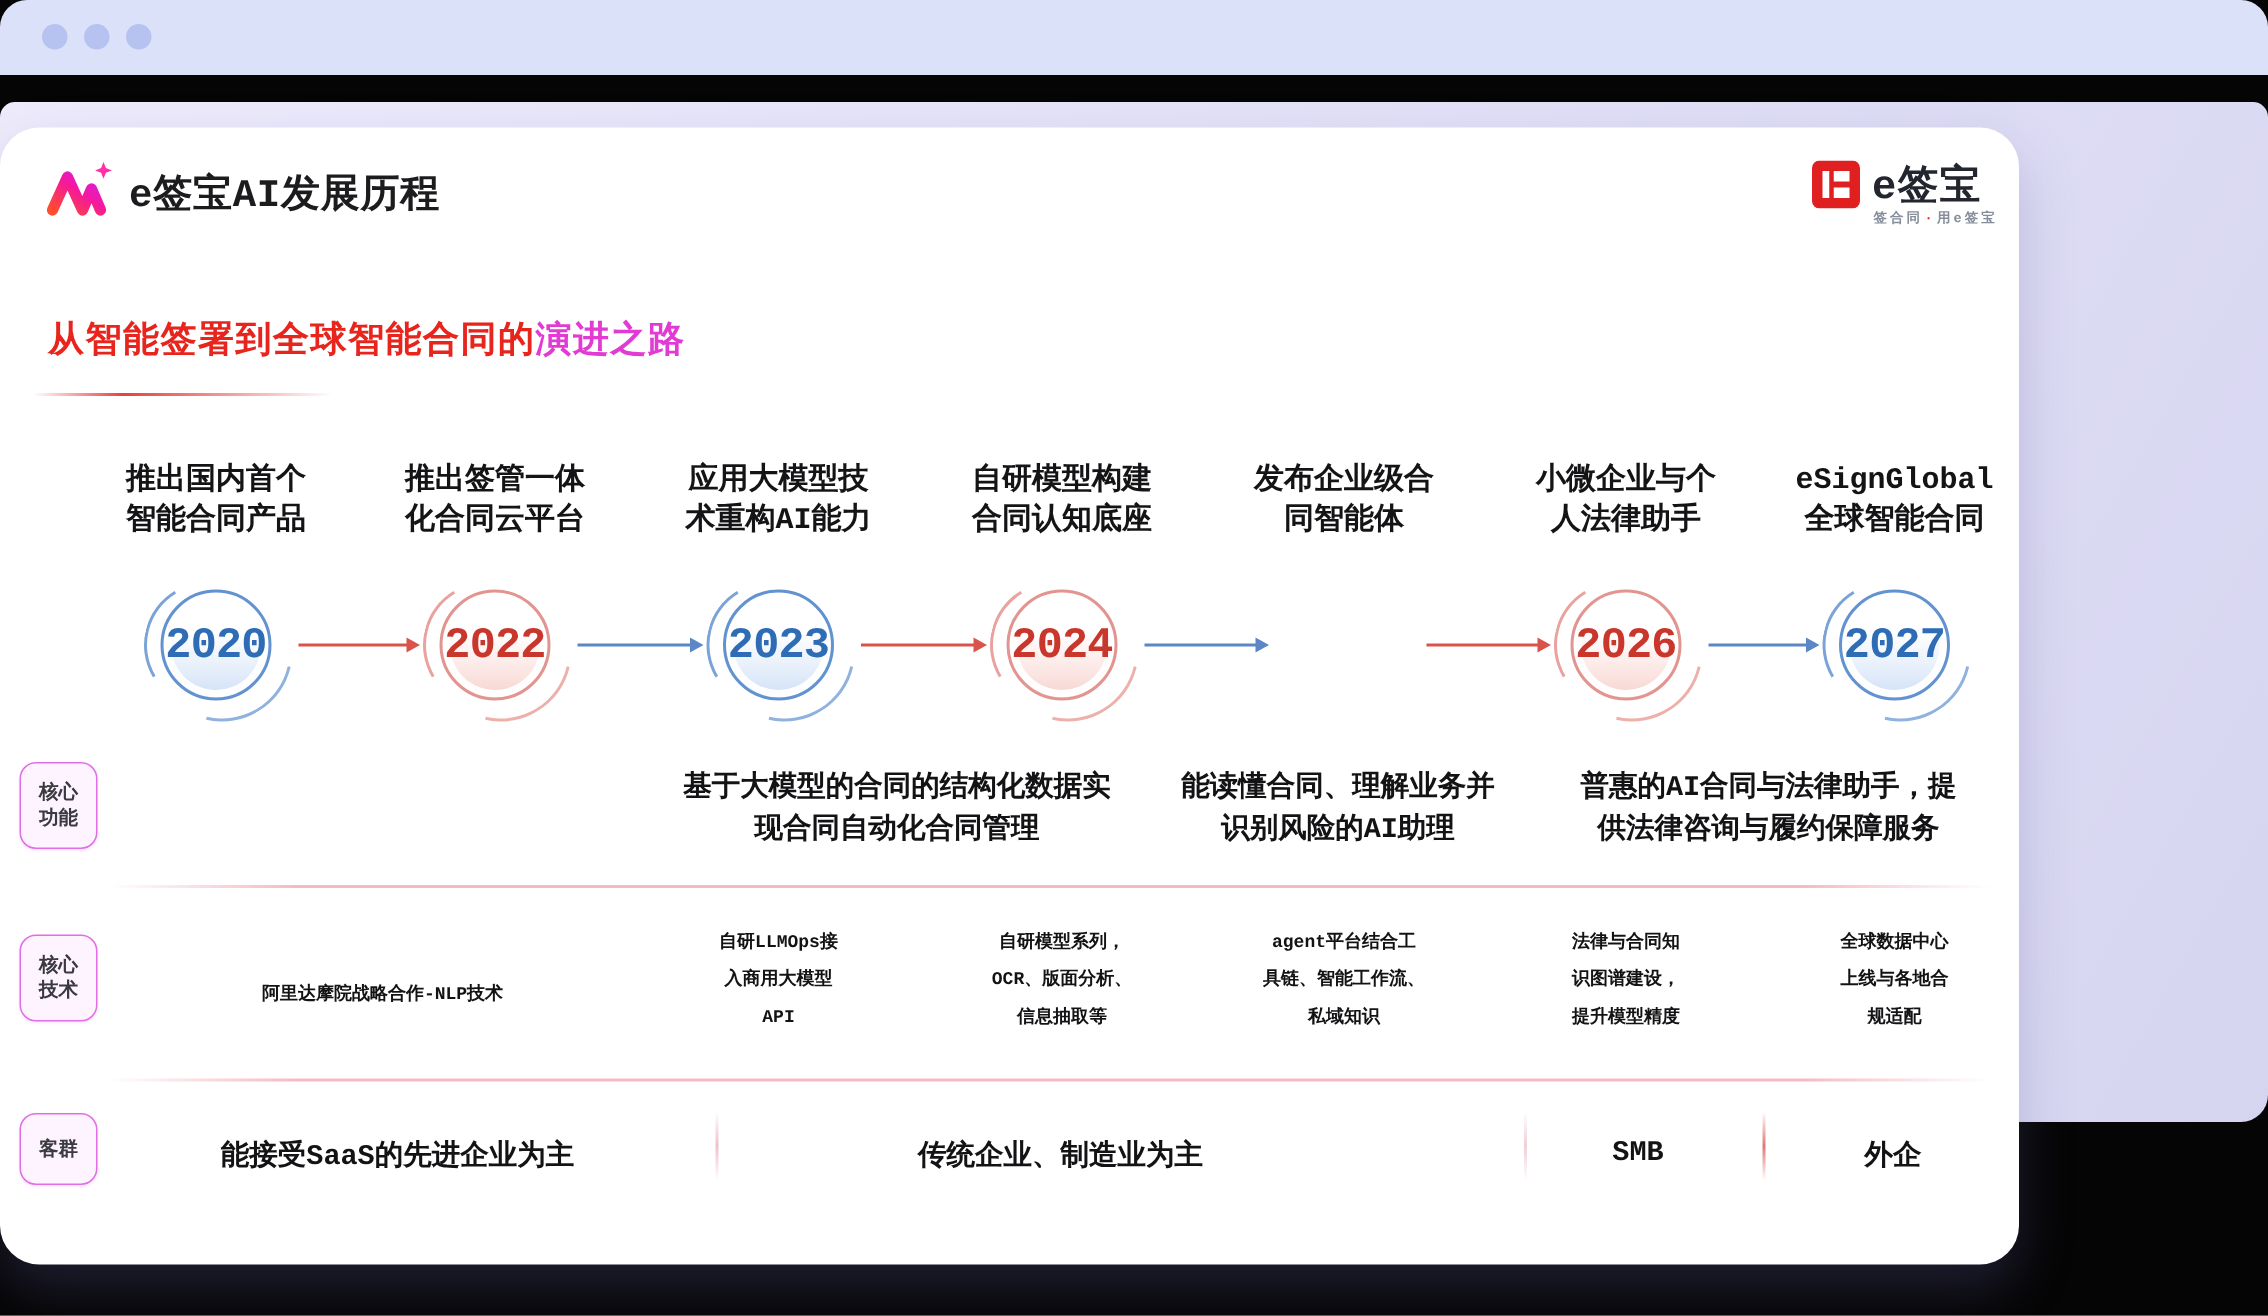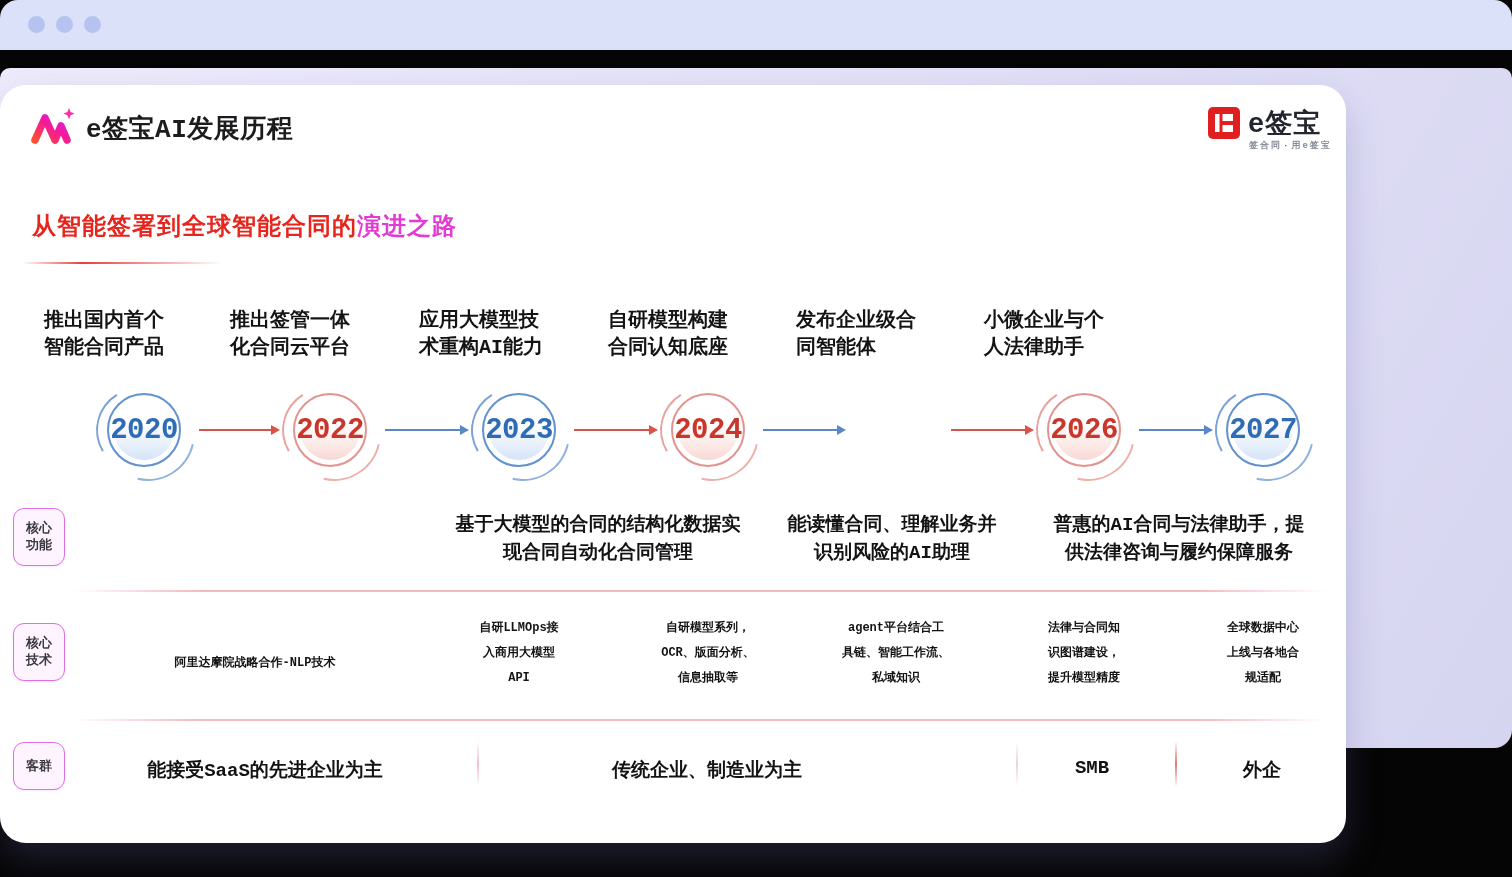--- a/index.html
+++ b/index.html
@@ -29,21 +29,21 @@
   .brand-tagline .sep { color:#e02020; padding:0 1px; }
 
   
   .subtitle { position:absolute; left:32px; top:125px; font-size:24px; font-weight:700; letter-spacing:1px; }
   .subtitle .main { color:#e8251d; }
   .subtitle .hl { color:#e23bd4; }
   .sub-underline { position:absolute; left:22px; top:177px; width:200px; height:2px;
     background:linear-gradient(90deg, rgba(232,37,29,0) 0%, rgba(226,30,30,.85) 30%, rgba(226,50,50,.35) 75%, rgba(226,60,60,0) 100%); }
 
   
-  .th { position:absolute; top:222px; width:200px; text-align:left; font-size:20px; font-weight:700;
+  .th { position:absolute; top:222px; width:200px; text-align:center; font-size:20px; font-weight:700;
     line-height:27px; color:#141416; white-space:pre-line; }
   .th1{left:44px}.th2{left:230px}.th3{left:419px}.th4{left:608px}.th5{left:796px}.th6{left:984px}.th7{left:1163px}
 
   
   .tl-node { position:absolute; top:308px; width:74px; height:74px; }
   .n1{left:107px}.n2{left:293px}.n3{left:482px}.n4{left:671px}.n5{left:859px}.n6{left:1047px}.n7{left:1226px}
   .circle { position:absolute; inset:0; border-radius:50%; border:2px solid; display:flex; align-items:center;
     justify-content:center; font-size:29px; font-weight:700; letter-spacing:-.5px;
     box-shadow:inset 0 0 0 5px rgba(255,255,255,.95); }
   .tl-node.blue .circle { border-color:#6292cf; color:#2e6cb5; background:linear-gradient(180deg,#fff 38%,#e2ecfa 78%,#cfe0f5); }
@@ -145,20 +145,22 @@
       <div class="th th2">推出签管一体
 化合同云平台</div>
       <div class="th th4">自研模型构建
 合同认知底座</div>
       <div class="th th3">应用大模型技
 术重构AI能力</div>
       <div class="th th5">发布企业级合
 同智能体</div>
       <div class="th th6">小微企业与个
 人法律助手</div>
+      <div class="th th7">eSignGlobal
+全球智能合同</div>
 
       <div class="tl-node blue n1">
         <span class="arc arc-l"></span>
         <span class="arc arc-r"></span>
         <div class="circle">2020</div>
       </div>
       <div class="tl-node red n2">
         <span class="arc arc-l"></span>
         <span class="arc arc-r"></span>
         <div class="circle">2022</div>

